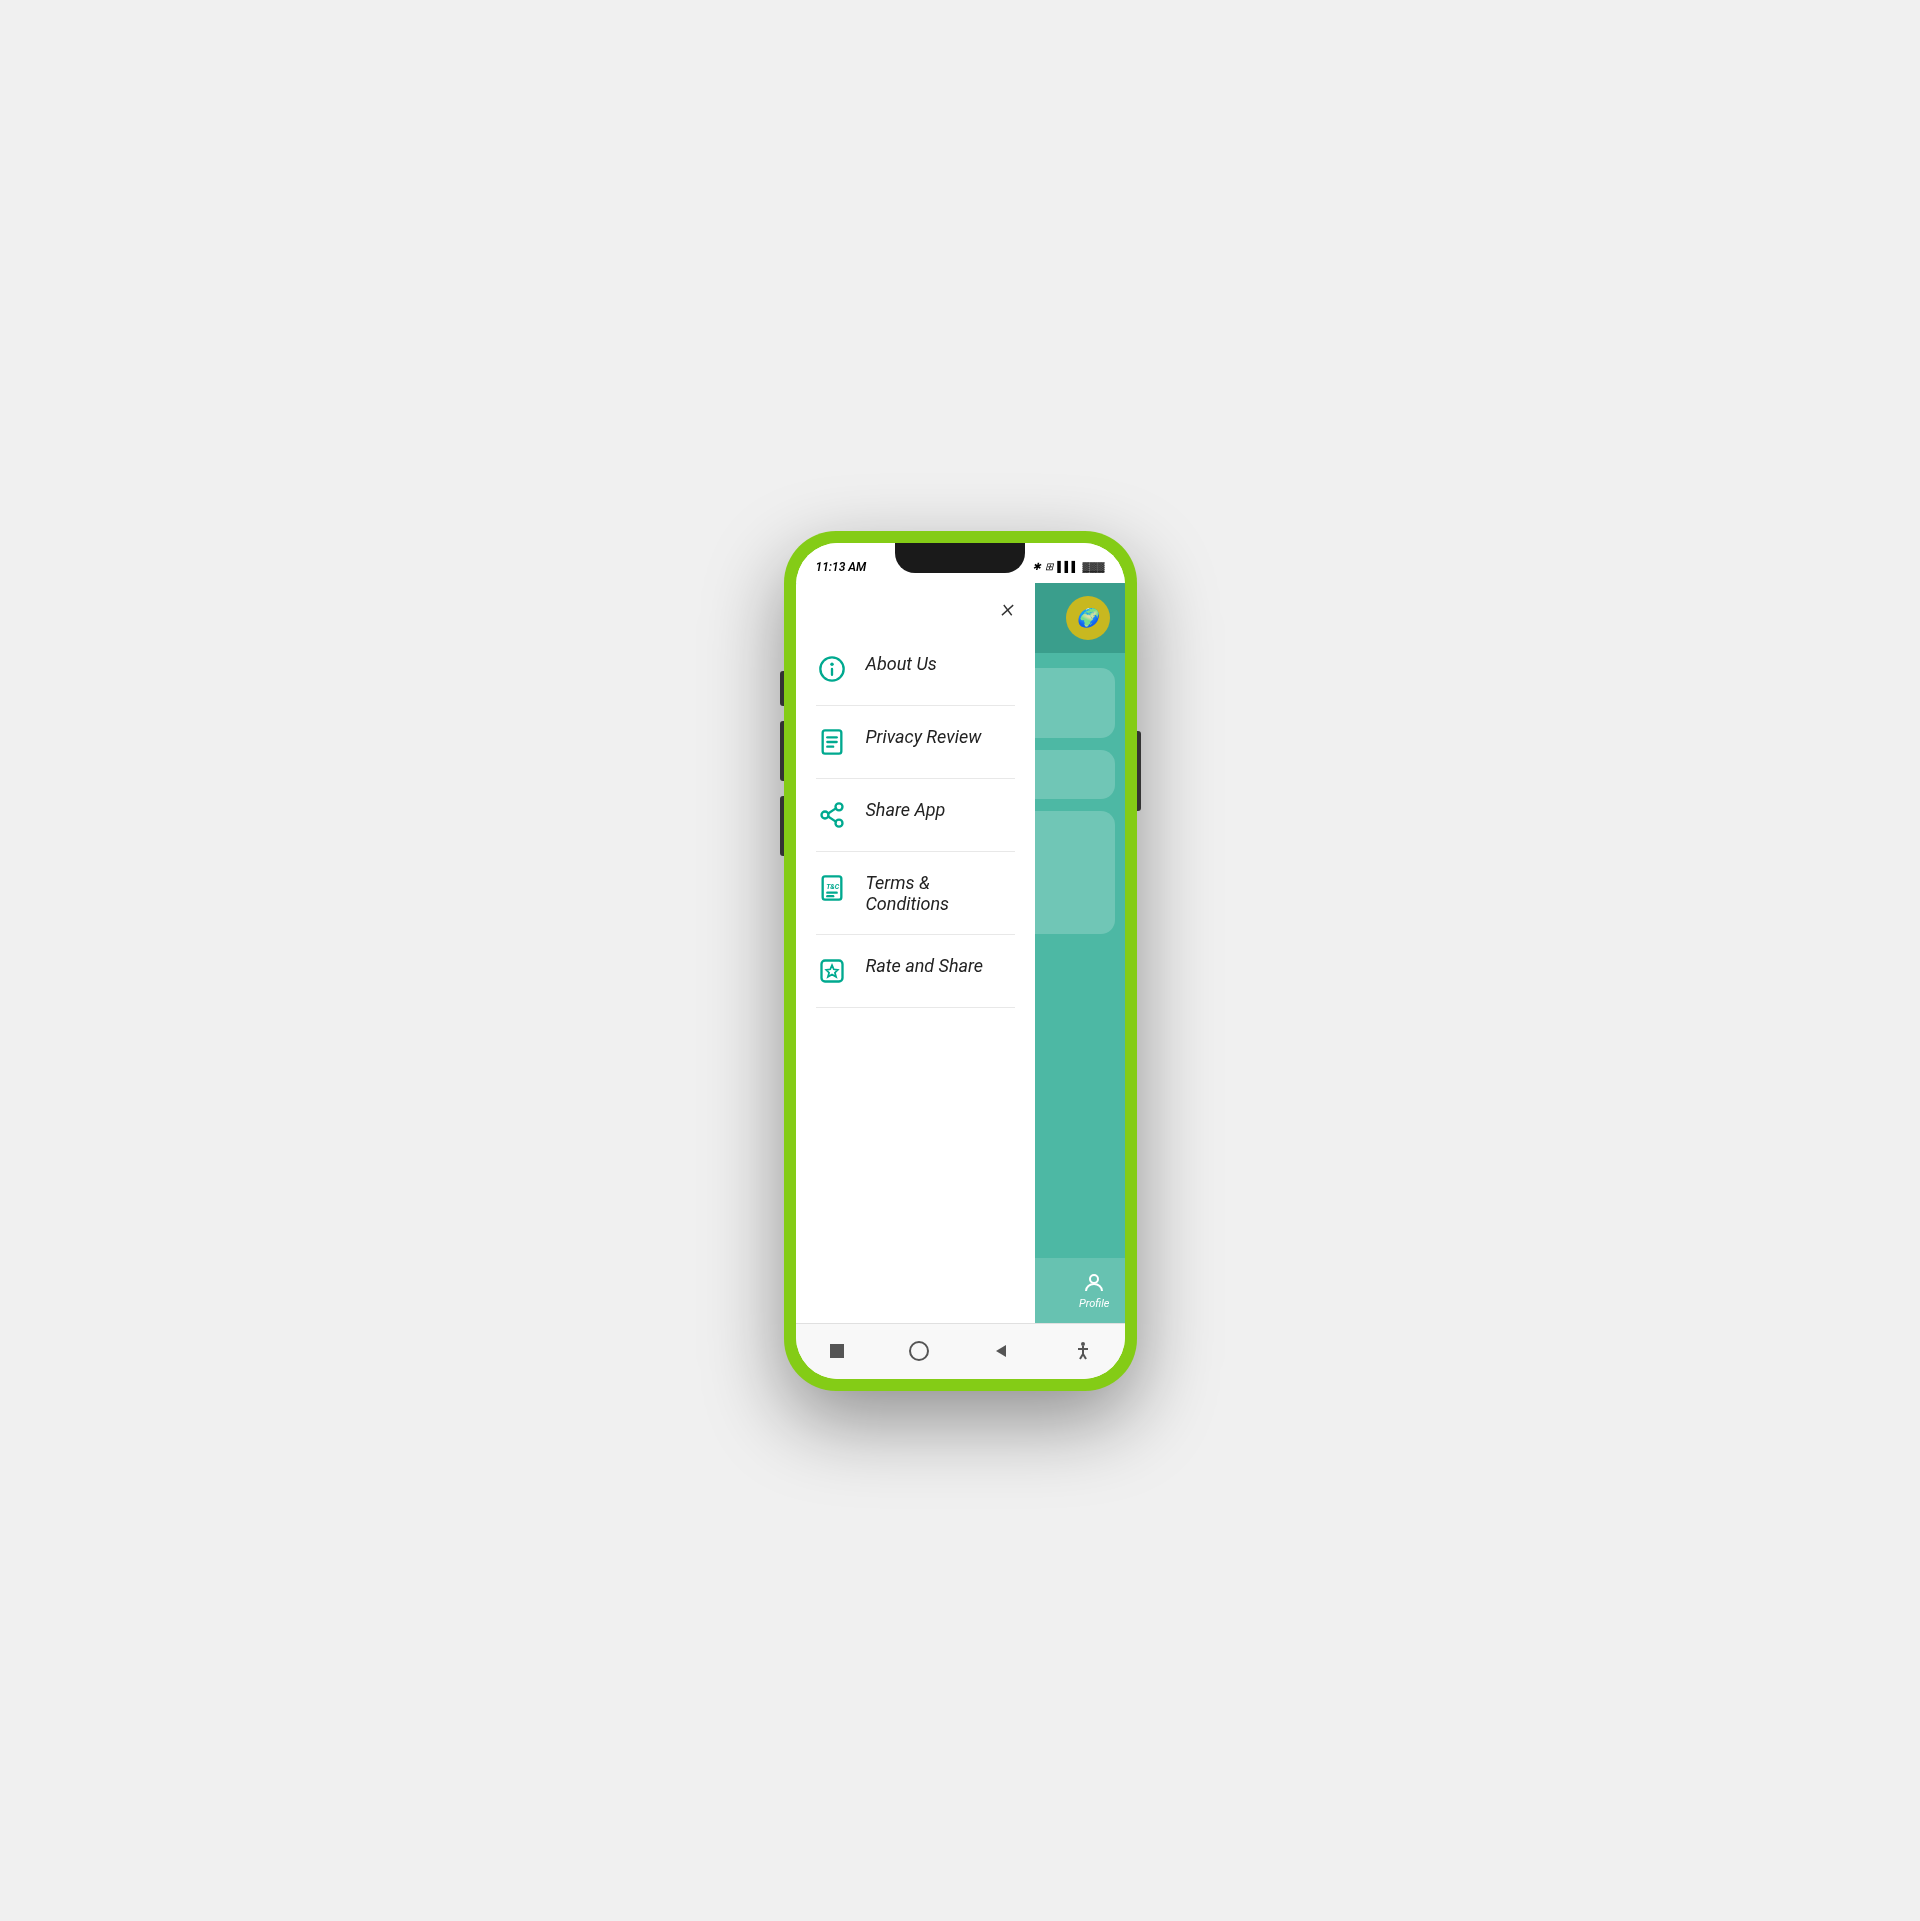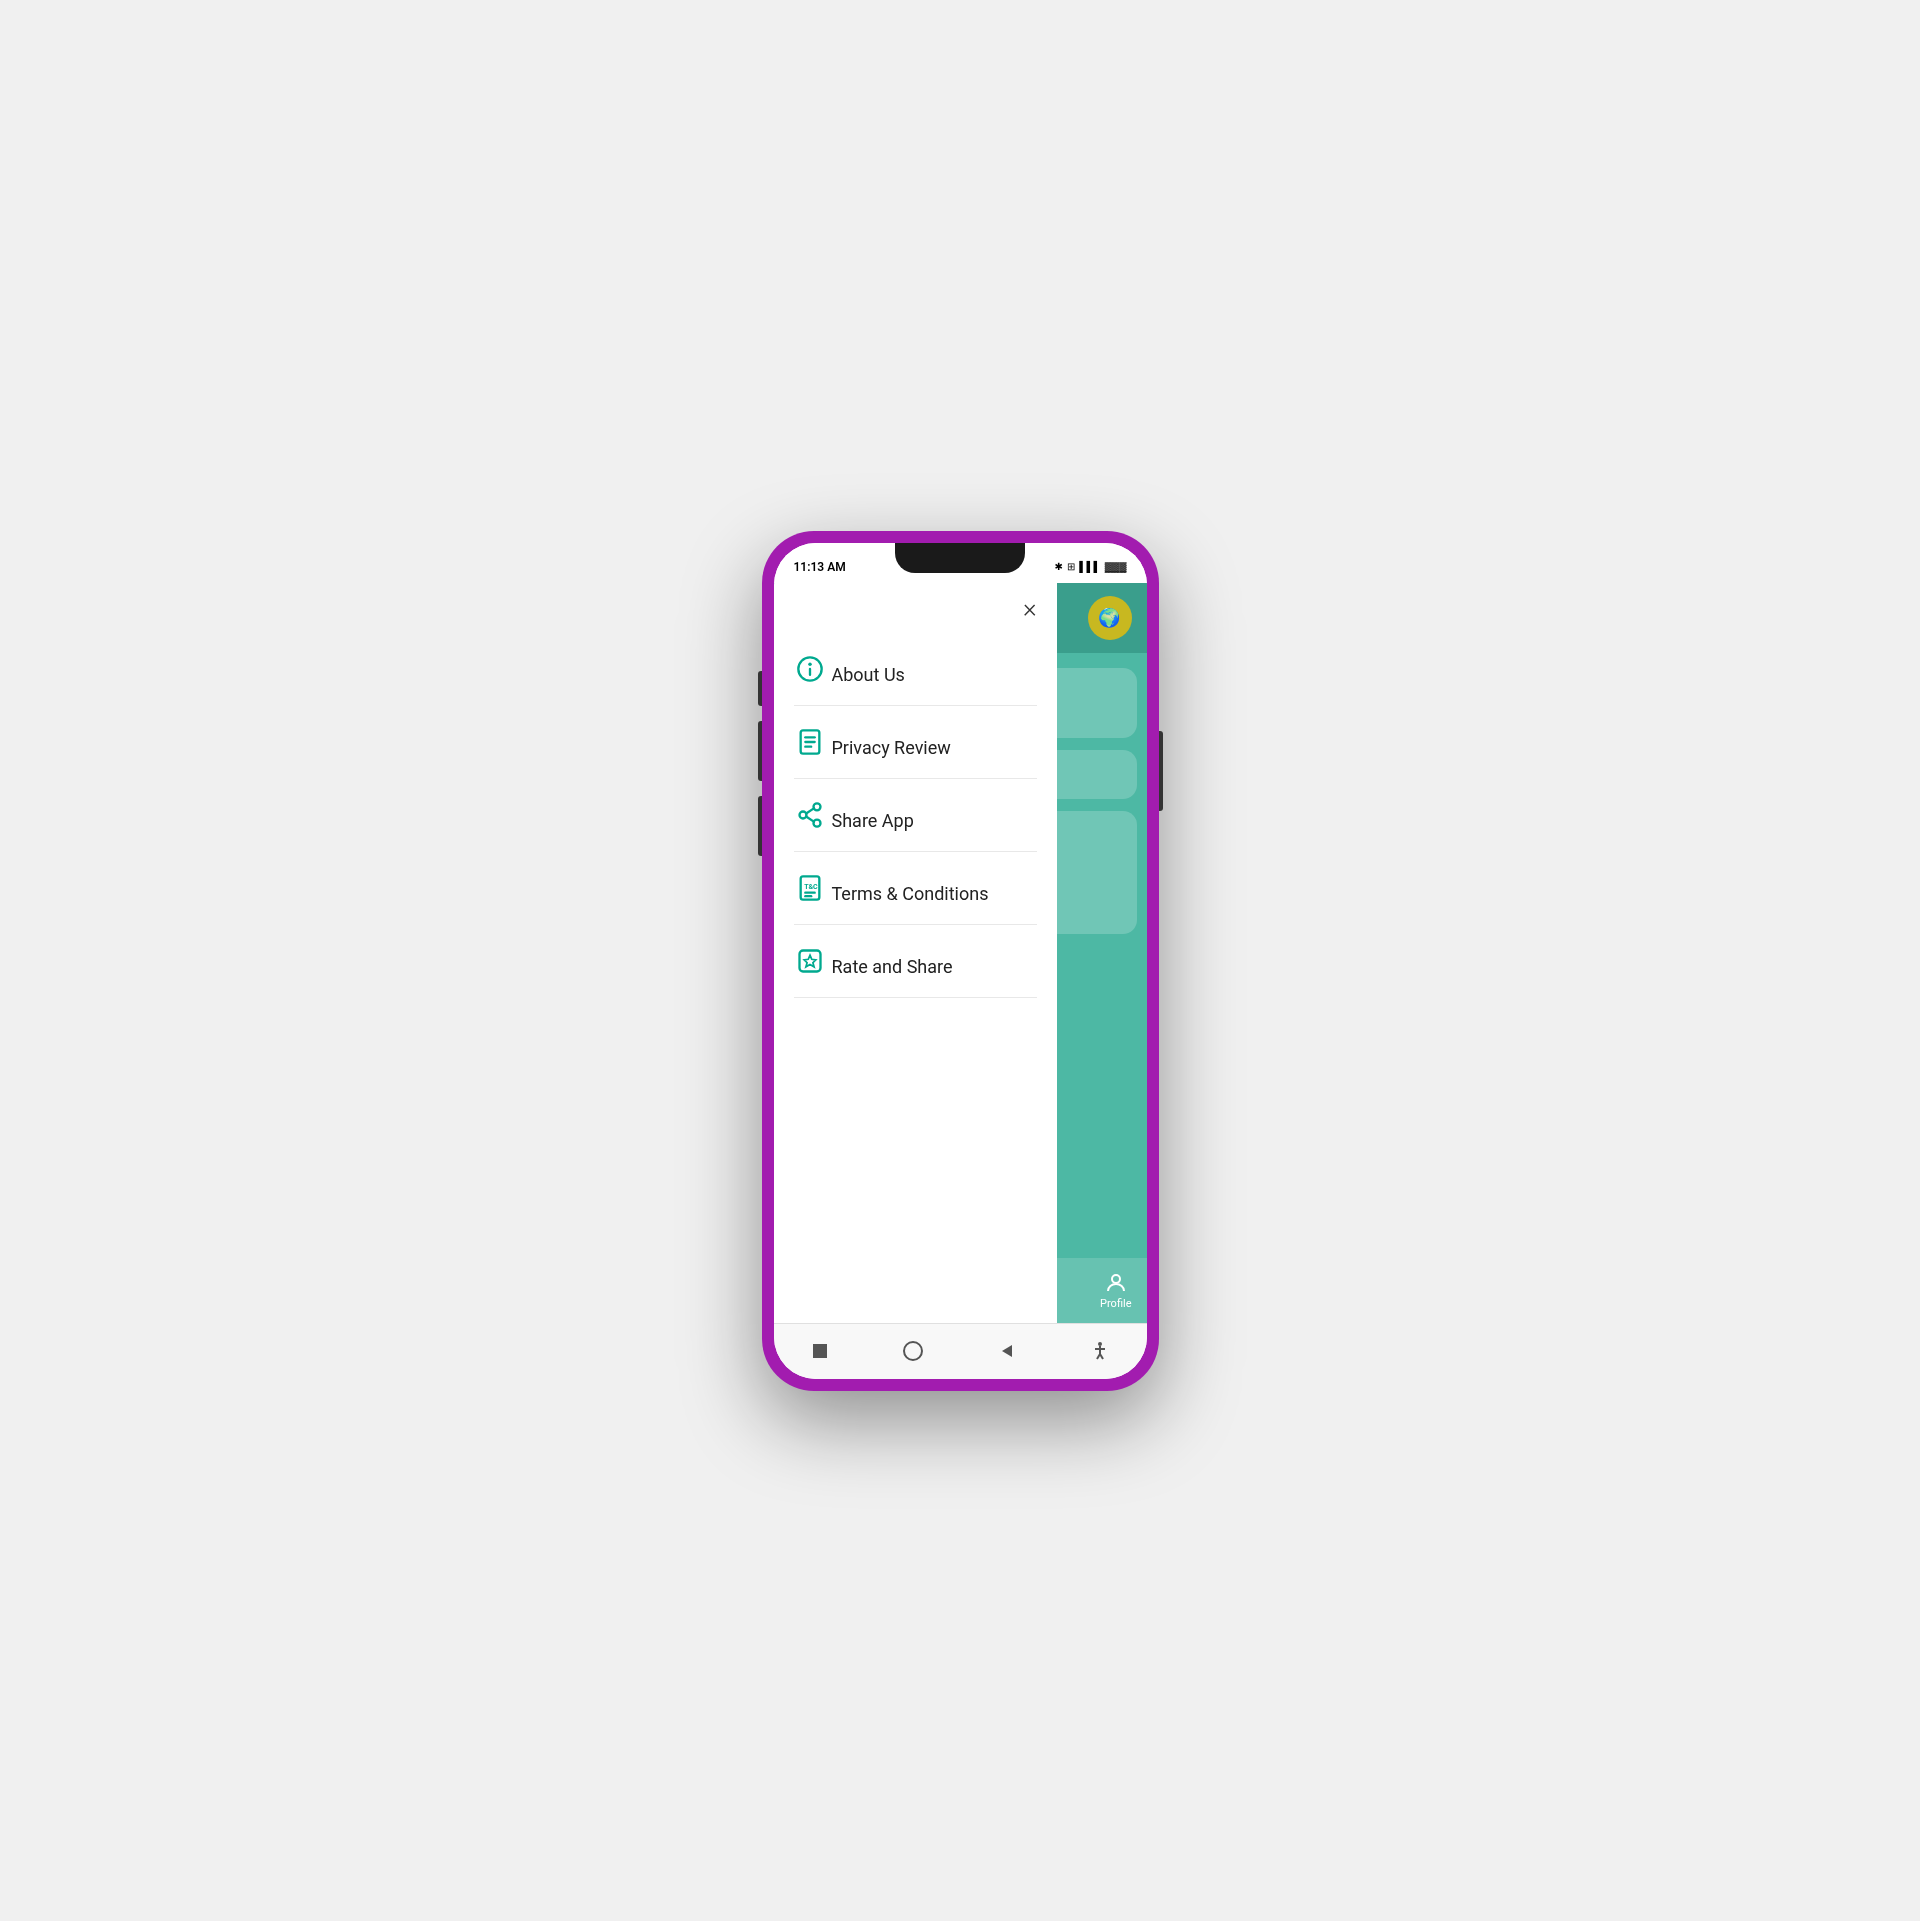--- a/index.html
+++ b/index.html
@@ -6,27 +6,28 @@
     body {
       background: #f0f0f0;
       display: flex;
       justify-content: center;
       align-items: center;
       min-height: 100vh;
       font-family: -apple-system, BlinkMacSystemFont, 'Segoe UI', Roboto, sans-serif;
     }
 
     .phone-outer {
-      width: 397px;
+      width: 353px;
       height: 860px;
-      background: #a21caf;
+      background: #84cc16;
       border-radius: 52px;
       padding: 12px;
       position: relative;
       box-shadow: 0 30px 80px rgba(0,0,0,0.4);
+      font-style: italic;
     }
 
     .phone-inner {
       width: 100%;
       height: 100%;
       background: #ffffff;
       border-radius: 42px;
       overflow: hidden;
       position: relative;
       display: flex;
@@ -225,22 +226,22 @@
       font-weight: 300;
       line-height: 1;
     }
 
     .drawer-menu {
       padding: 0 20px;
     }
 
     .menu-item {
       display: flex;
-      align-items: flex-end;
-      gap: 6px;
+      align-items: flex-start;
+      gap: 18px;
       padding: 20px 0;
       border-bottom: 1px solid #e8e8e8;
       cursor: pointer;
     }
 
     .menu-item:last-child {
       border-bottom: 1px solid #e8e8e8;
     }
 
     .menu-icon {

